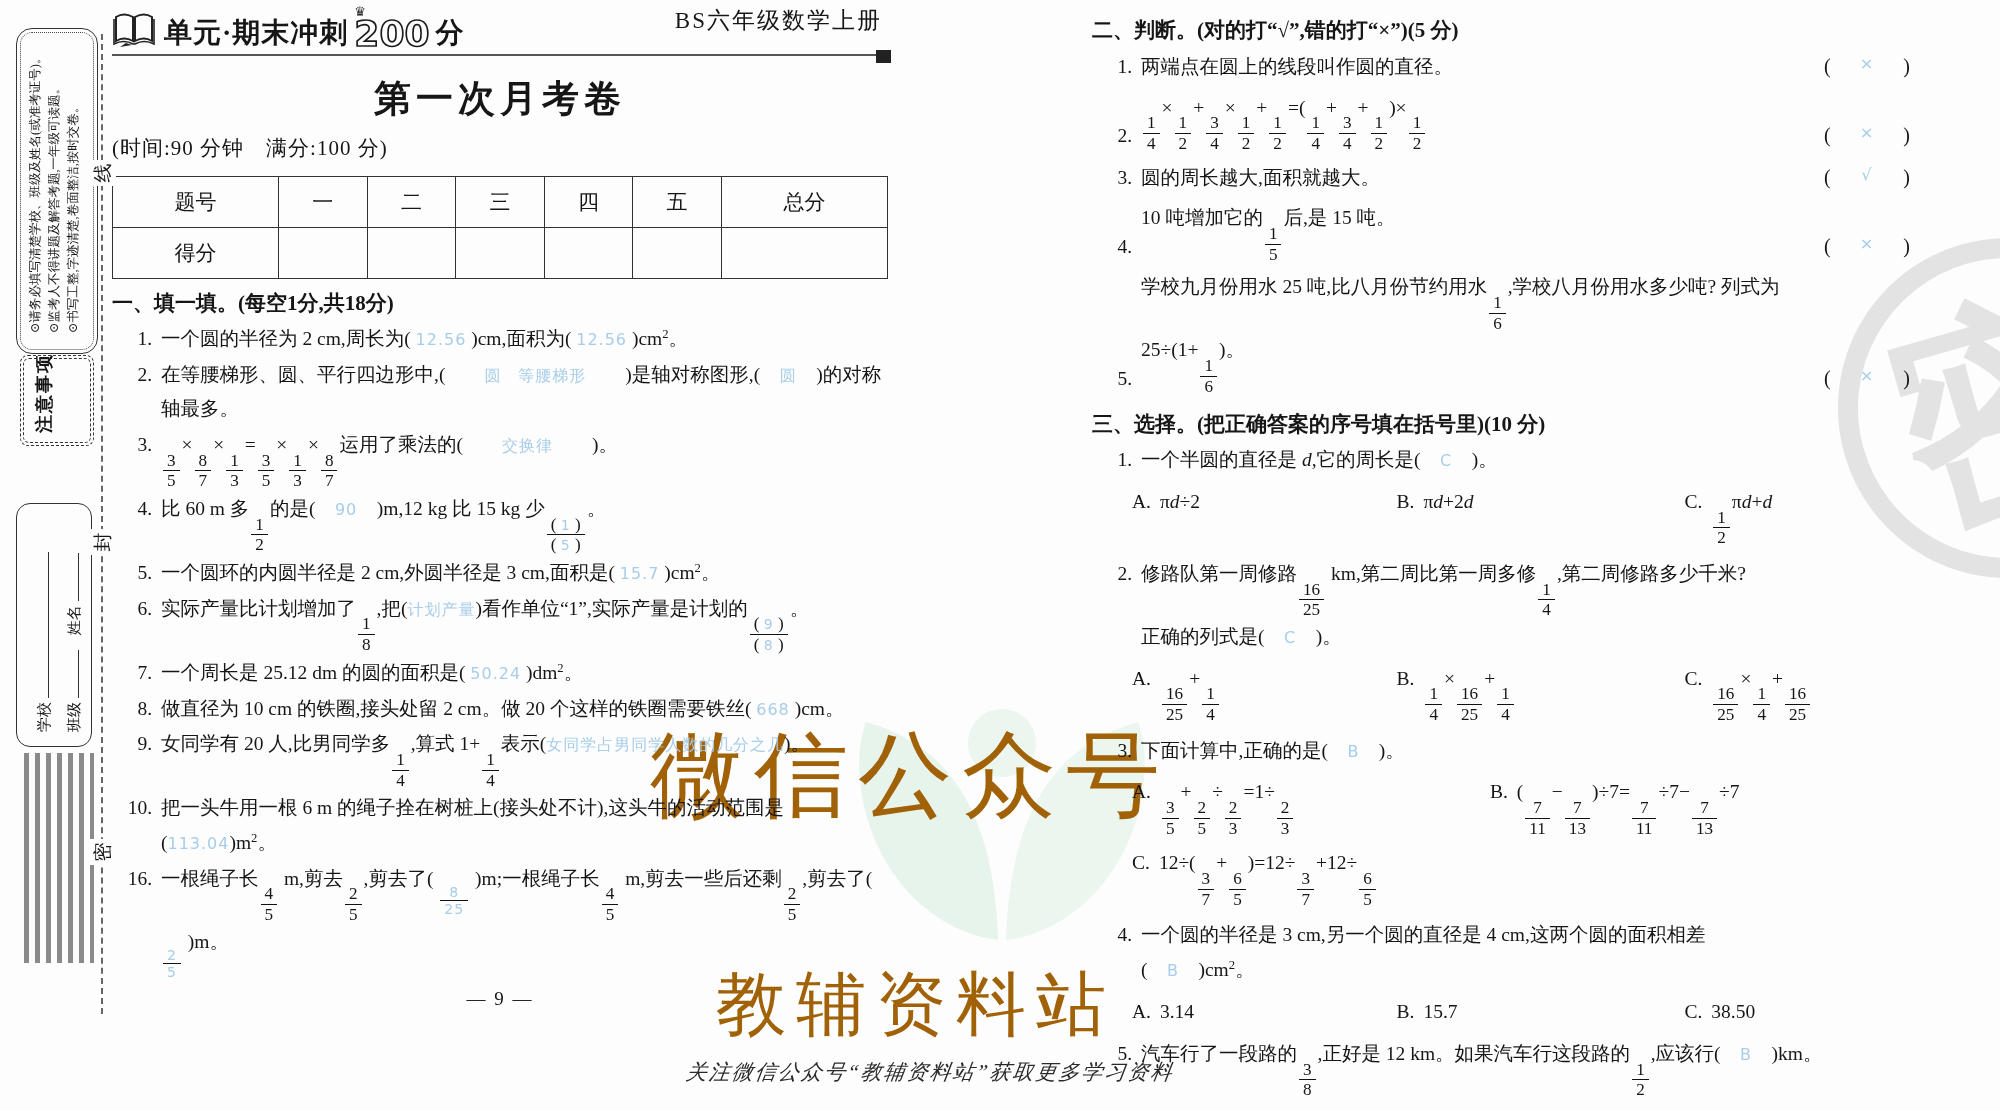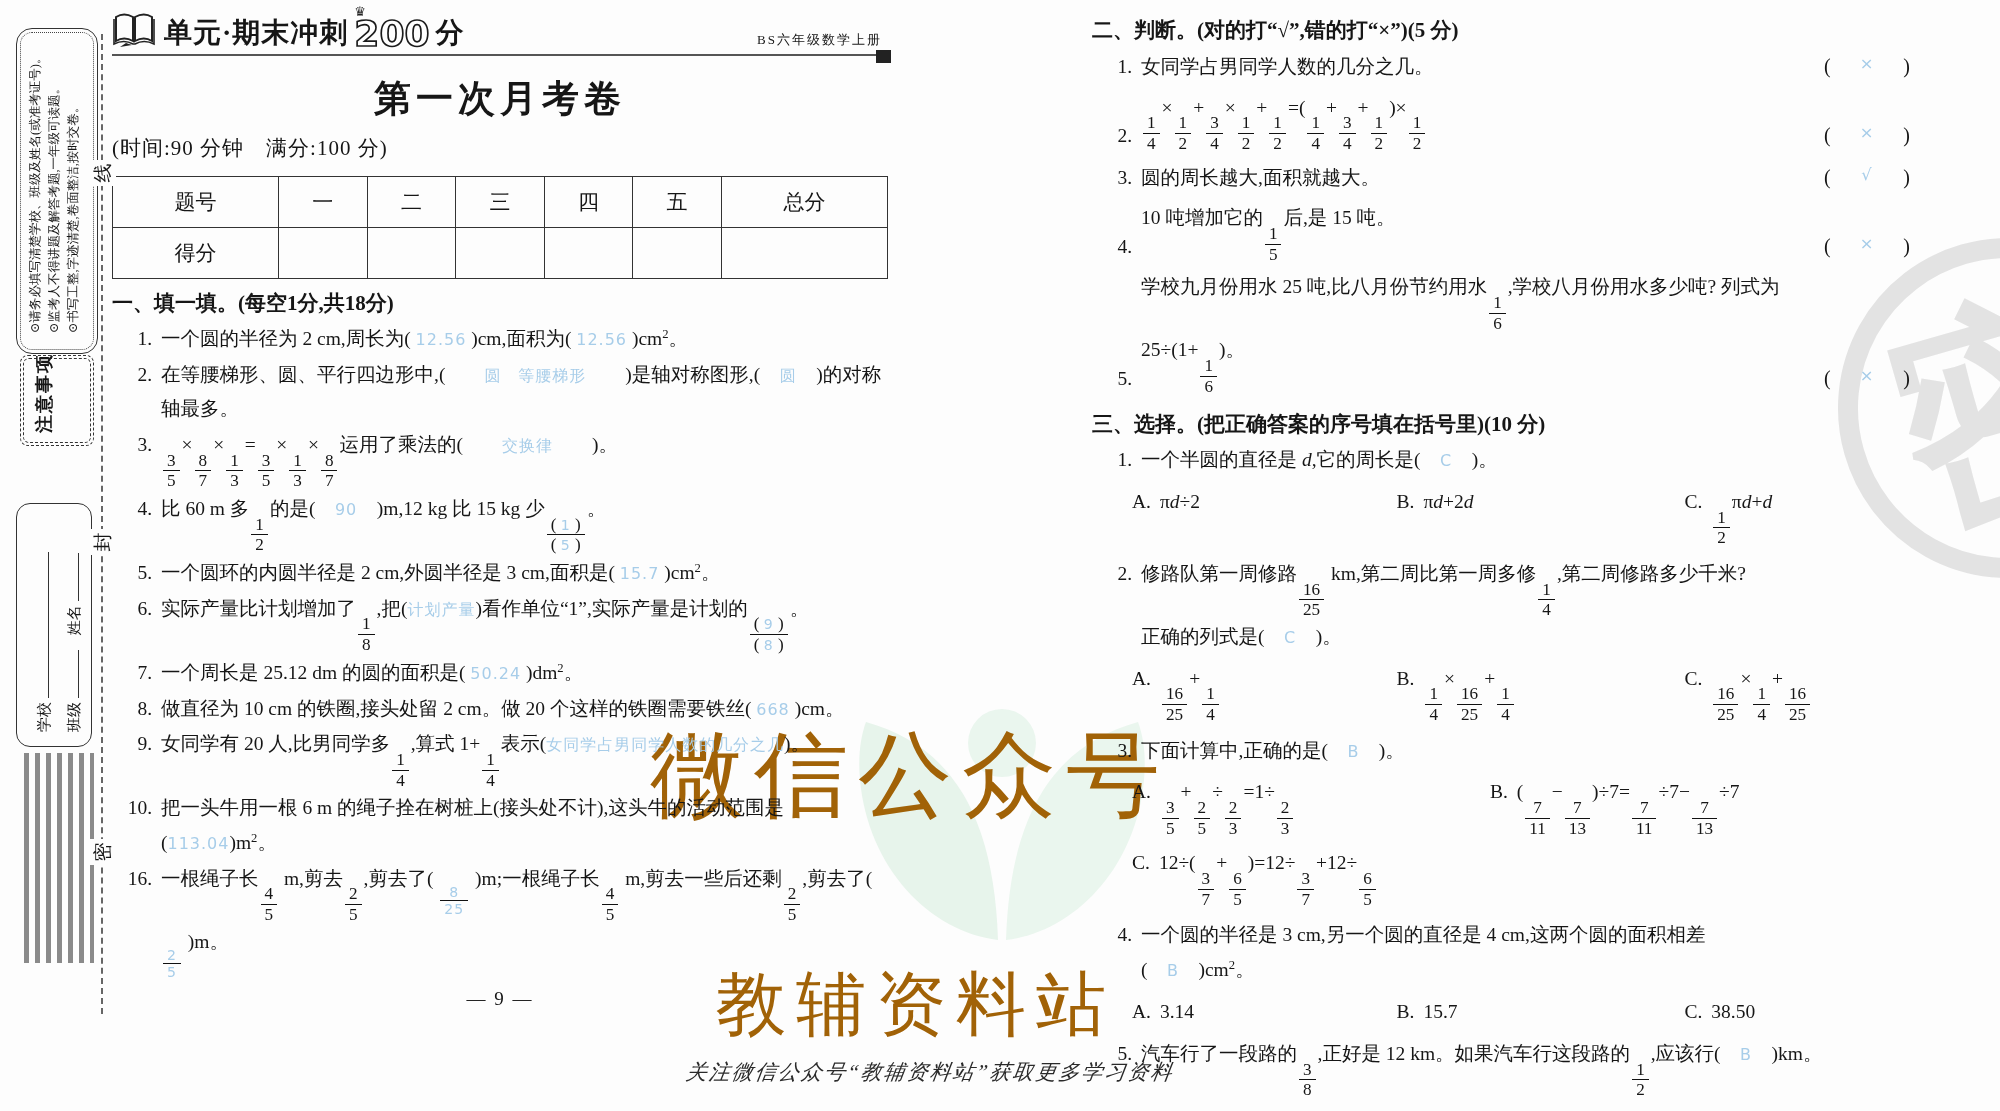--- a/index.html
+++ b/index.html
@@ -45,21 +45,21 @@
   .page-l{left:112px;top:8px;width:776px;}
   .page-r{left:1092px;top:8px;width:818px;}
 
   
   .hdr{position:relative;height:46px;border-bottom:2.5px solid #555;}
   .hdr-left{position:absolute;left:0;bottom:2px;display:flex;align-items:flex-end;gap:8px;}
   .series{font-size:28px;font-weight:bold;letter-spacing:1px;}
   .score100{font-size:36px;font-weight:bold;color:#fff;-webkit-text-stroke:1.7px #1a1a1a;
             font-family:"DejaVu Sans",sans-serif;position:relative;line-height:1;margin:0 -2px;}
   .crown{position:absolute;top:-11px;left:0px;font-size:13px;color:#222;-webkit-text-stroke:0;}
-  .hdr-right{position:absolute;right:6px;bottom:5px;font-size:13px;letter-spacing:2px;}
+  .hdr-right{position:absolute;right:6px;bottom:18px;font-size:23px;letter-spacing:2px;}
   .hdr-sq{position:absolute;right:-3px;bottom:-9px;width:15px;height:13px;background:#222;}
 
   .extitle{text-align:center;font-size:37px;font-weight:bold;letter-spacing:5px;margin:18px 0 4px;}
   .exinfo{font-size:21px;margin:10px 0 14px;letter-spacing:1px;}
 
   table.score{width:100%;border-collapse:collapse;margin-bottom:10px;}
   table.score td{border:1.8px solid #333;height:48px;text-align:center;font-size:21px;}
 
   .sec{font-size:21px;font-weight:bold;margin:8px 0 5px;}
   .q{display:flex;font-size:19.5px;line-height:1.78;margin-bottom:1px;}
@@ -285,21 +285,21 @@
       </div>
     </div>
   <div class="pg">— 9 —</div>
 </div>
 
 <div class="page page-r">
   <div class="sec">二、判断。(对的打“√”,错的打“×”)(5 分)</div>
   <div id="judge-items">
       <div class="jrow">
         <span class="jno">1.</span>
-        <span class="jbody">女同学占男同学人数的几分之几。</span>
+        <span class="jbody">两端点在圆上的线段叫作圆的直径。</span>
         <span class="jb">(<span class="ans">×</span>)</span>
       </div>
       <div class="jrow">
         <span class="jno">2.</span>
         <span class="jbody"><span class="frac">
             <span class="fn">1</span>
             <span class="fd">4</span>
           </span>×<span class="frac">
             <span class="fn">1</span>
             <span class="fd">2</span>

